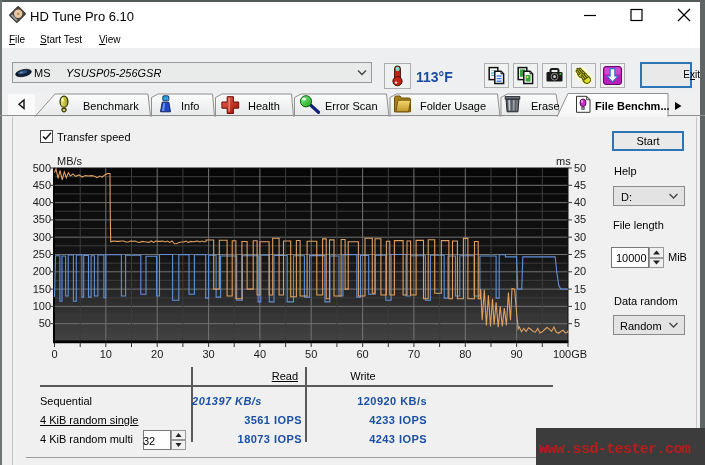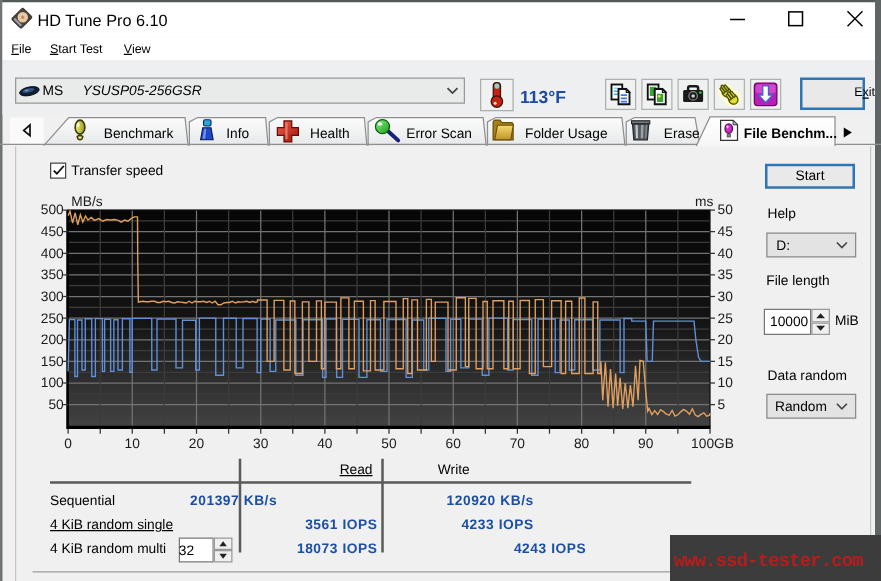--- a/index.html
+++ b/index.html
@@ -362,27 +362,27 @@
   <div class="abs" style="left:191px;top:367px;width:2px;height:75px;background:#5a5a5a;"></div>
   <div class="abs" style="left:305px;top:367px;width:2px;height:75px;background:#5a5a5a;"></div>
   <div class="abs" style="left:40px;top:385px;width:513px;height:2px;background:#5a5a5a;"></div>
   <div class="abs t11" style="left:198px;top:371px;width:100px;text-align:right;text-decoration:underline;">Read</div>
   <div class="abs t11" style="left:313px;top:371px;width:100px;text-align:center;">Write</div>
 
   <div class="abs t11" style="left:40px;top:396px;">Sequential</div>
   <div class="abs t11" style="left:40px;top:415px;text-decoration:underline;">4 KiB random single</div>
   <div class="abs t11" style="left:40px;top:434px;">4 KiB random multi</div>
 
-  <div class="abs t11" style="left:152px;top:396px;width:150px;text-align:left;font-weight:bold;color:#1b4fa5;letter-spacing:0.45px;">201397 KB/s</div>
+  <div class="abs t11" style="left:152px;top:396px;width:150px;text-align:center;font-weight:bold;color:#1b4fa5;letter-spacing:0.45px;font-style:italic;">201397 KB/s</div>
   <div class="abs t11" style="left:152px;top:415px;width:150px;text-align:right;font-weight:bold;color:#1b4fa5;letter-spacing:0.45px;">3561 IOPS</div>
   <div class="abs t11" style="left:152px;top:434px;width:150px;text-align:right;font-weight:bold;color:#1b4fa5;letter-spacing:0.45px;">18073 IOPS</div>
 
   <div class="abs t11" style="left:277px;top:396px;width:150px;text-align:right;font-weight:bold;color:#1b4fa5;letter-spacing:0.45px;">120920 KB/s</div>
   <div class="abs t11" style="left:277px;top:415px;width:150px;text-align:right;font-weight:bold;color:#1b4fa5;letter-spacing:0.45px;">4233 IOPS</div>
-  <div class="abs t11" style="left:277px;top:434px;width:150px;text-align:right;font-weight:bold;color:#1b4fa5;letter-spacing:0.45px;margin-left:42px;">4243 IOPS</div>
+  <div class="abs t11" style="left:277px;top:434px;width:150px;text-align:right;font-weight:bold;color:#1b4fa5;letter-spacing:0.45px;">4243 IOPS</div>
 
   <div class="abs" style="left:143px;top:430px;width:28px;height:20px;background:#fff;border:1px solid #777;"></div>
   <div class="abs t11" style="left:143px;top:436px;width:28px;text-align:left;">32</div>
   <div class="abs" style="left:171px;top:430px;width:15px;height:10px;background:#f0f0f0;border:1px solid #999;"></div>
   <div class="abs" style="left:171px;top:440px;width:15px;height:10px;background:#f0f0f0;border:1px solid #999;"></div>
   <svg class="abs" style="left:171px;top:430px;" width="15" height="20" viewBox="0 0 15 20">
     <polygon points="7.5,3 10.5,7 4.5,7" fill="#222"></polygon>
     <polygon points="7.5,17 10.5,13 4.5,13" fill="#222"></polygon>
   </svg>
 

